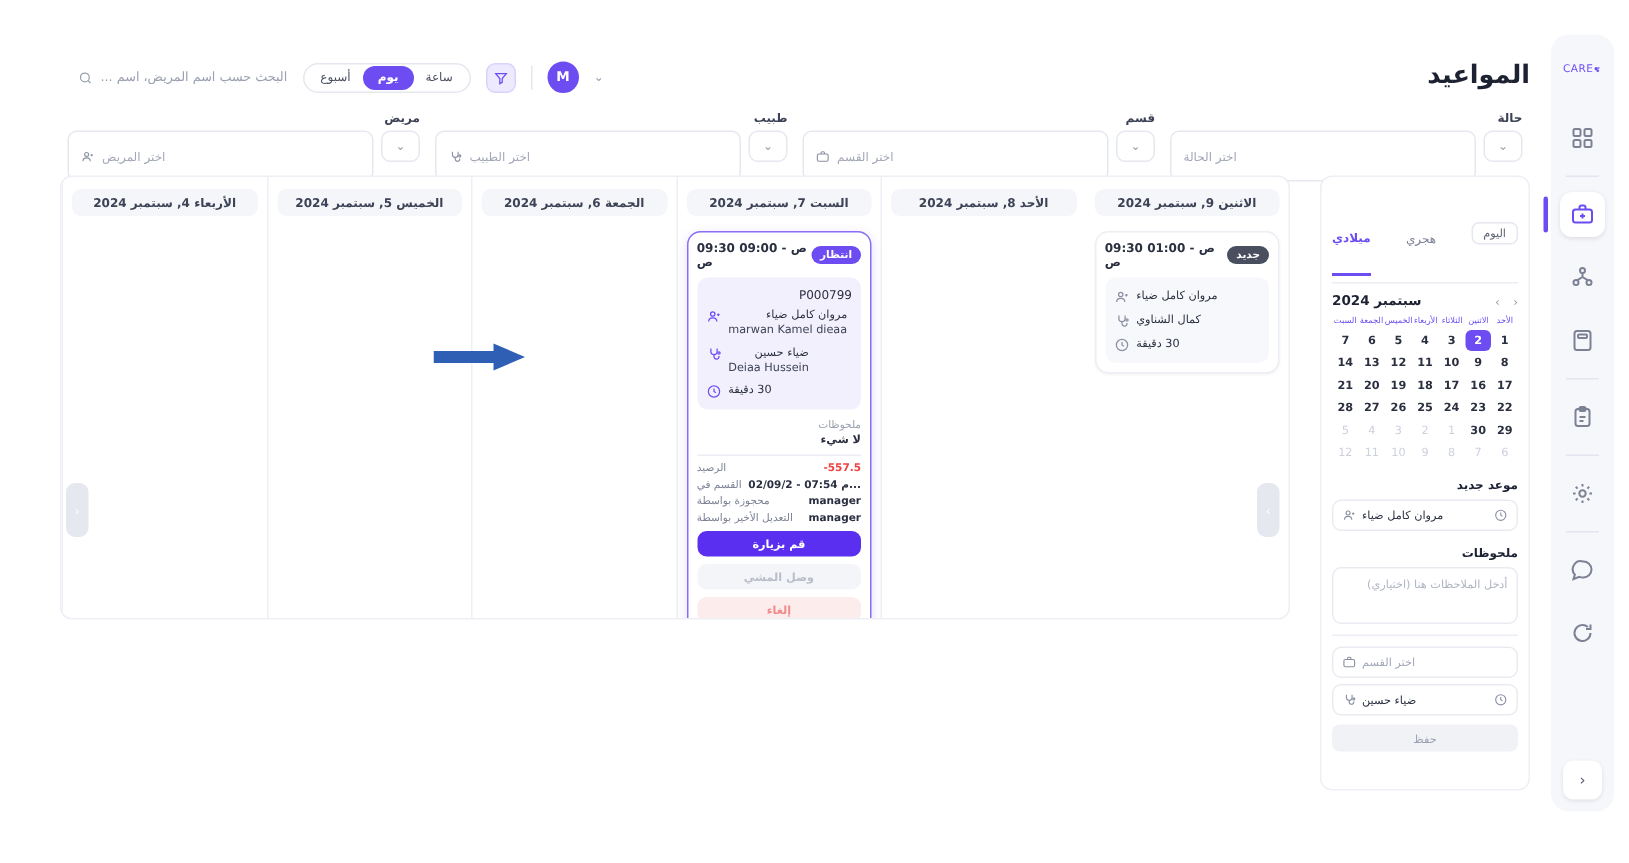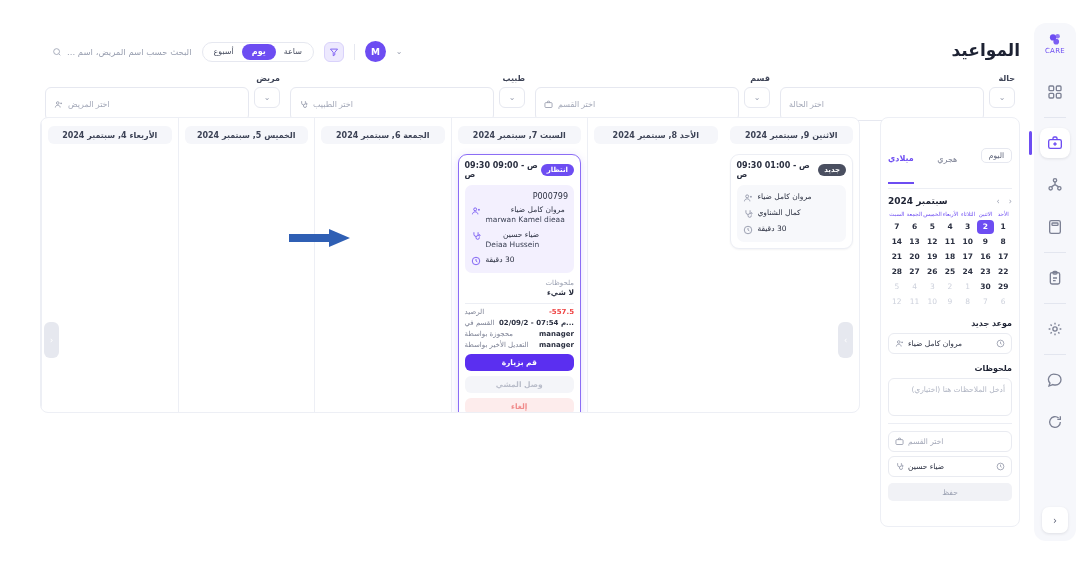--- a/index.html
+++ b/index.html
@@ -11,21 +11,21 @@
   }
   #app { position: relative; width: 1086px; height: 575px; background:#fff; }
 
   
   .rail {
     position:absolute; top:23px; right:10px; width:42px; height:518px;
     background:#f6f7fb; border-radius:12px;
     display:flex; flex-direction:column; align-items:center;
     padding-top:8px; gap:0;
   }
-  .rail-logo { width:26px;height:30px; display:flex;flex-direction:column;align-items:center;justify-content:flex-start; margin-bottom:10px;}
+  .rail-logo { width:26px;height:30px; display:flex;flex-direction:row;align-items:center;justify-content:space-between; margin-bottom:10px;}
   .rail-logo .lg { font-size:7px;color:#6d4df2;letter-spacing:.3px;line-height:6px;}
   .rail-btn {
     width:30px;height:30px;border-radius:8px;
     display:flex;align-items:center;justify-content:center;
     color:#7c8194; margin:6px 0; position:relative;
   }
   .rail-btn svg { width:16px;height:16px; }
   .rail-btn.active { background:#ffffff; color:#6d4df2; box-shadow:0 1px 3px rgba(16,24,40,.10); }
   .rail-btn.active::after{
     content:""; position:absolute; left:-11px; top:3px;
@@ -67,21 +67,21 @@
   .chev { font-size:8px;color:#9aa0b1; }
 
   
   .filters { position:absolute; top:74px; left:40px; right:66px; display:flex; gap:0; }
   .fgroup { flex:1; padding:0 5px; }
   .flabel { font-size:8px; color:#3d4356; font-weight:700; margin-bottom:4px; text-align:right; }
   .frow { display:flex; gap:5px; }
   .fselect {
     flex:1; height:34px; border:1px solid #e6e8f0; border-radius:6px; background:#fff;
     display:flex; align-items:center; justify-content:flex-end; gap:5px;
-    padding:0 8px; font-size:8px; color:#a3a8b8;font-family:Liberation Serif, serif;
+    padding:0 8px; font-size:8px; color:#a3a8b8;
   }
   .fselect svg{width:9px;height:9px;color:#8b90a3;}
   .fcaret {
     width:26px;height:21px;border:1px solid #e6e8f0;border-radius:6px;background:#fff;
     display:flex;align-items:center;justify-content:center;font-size:8px;color:#9aa0b1;
   }
 
   
   .board {
     position:absolute; top:117px; left:40px; width:820px; height:296px;

